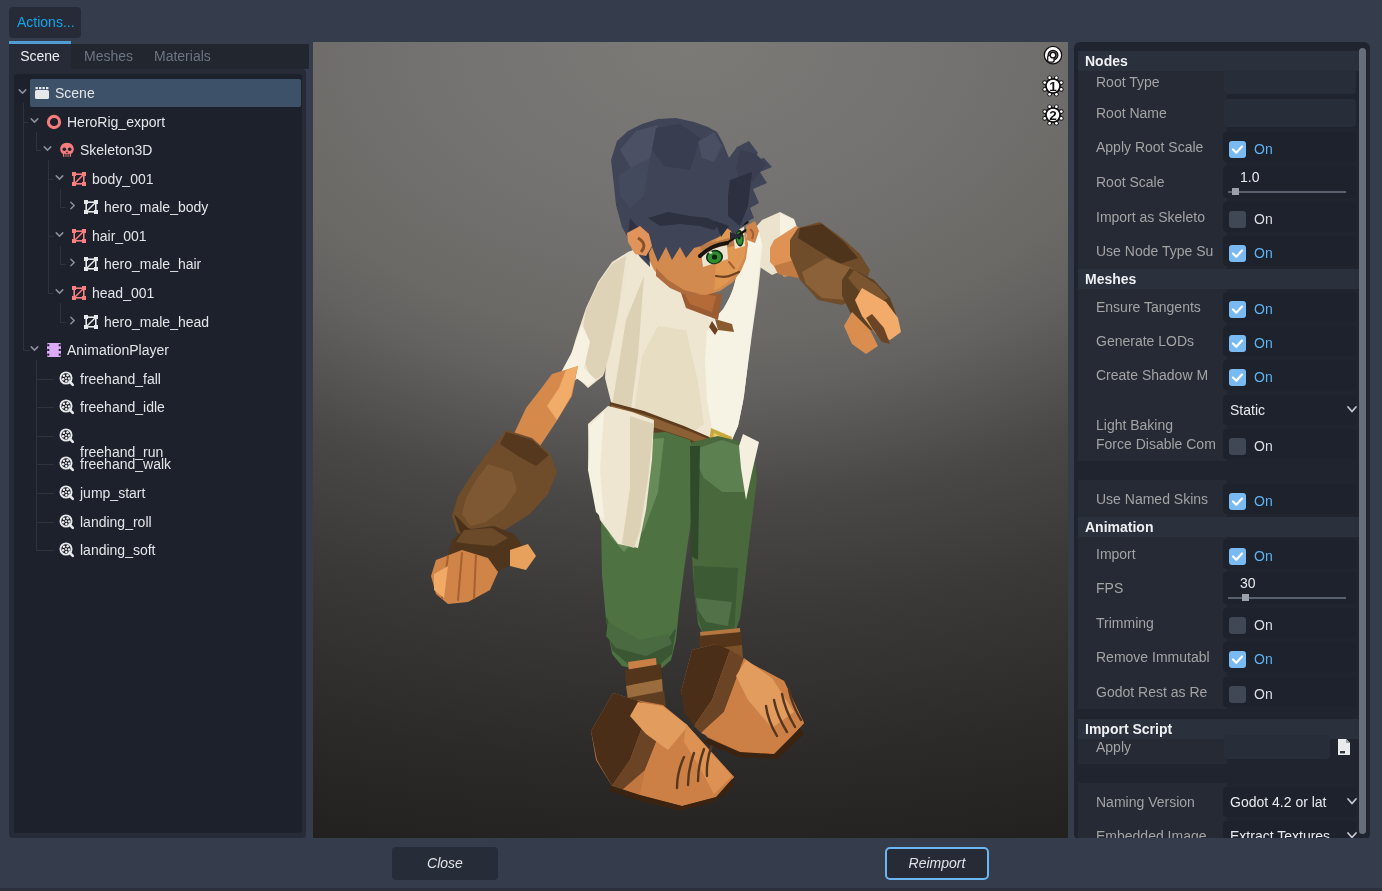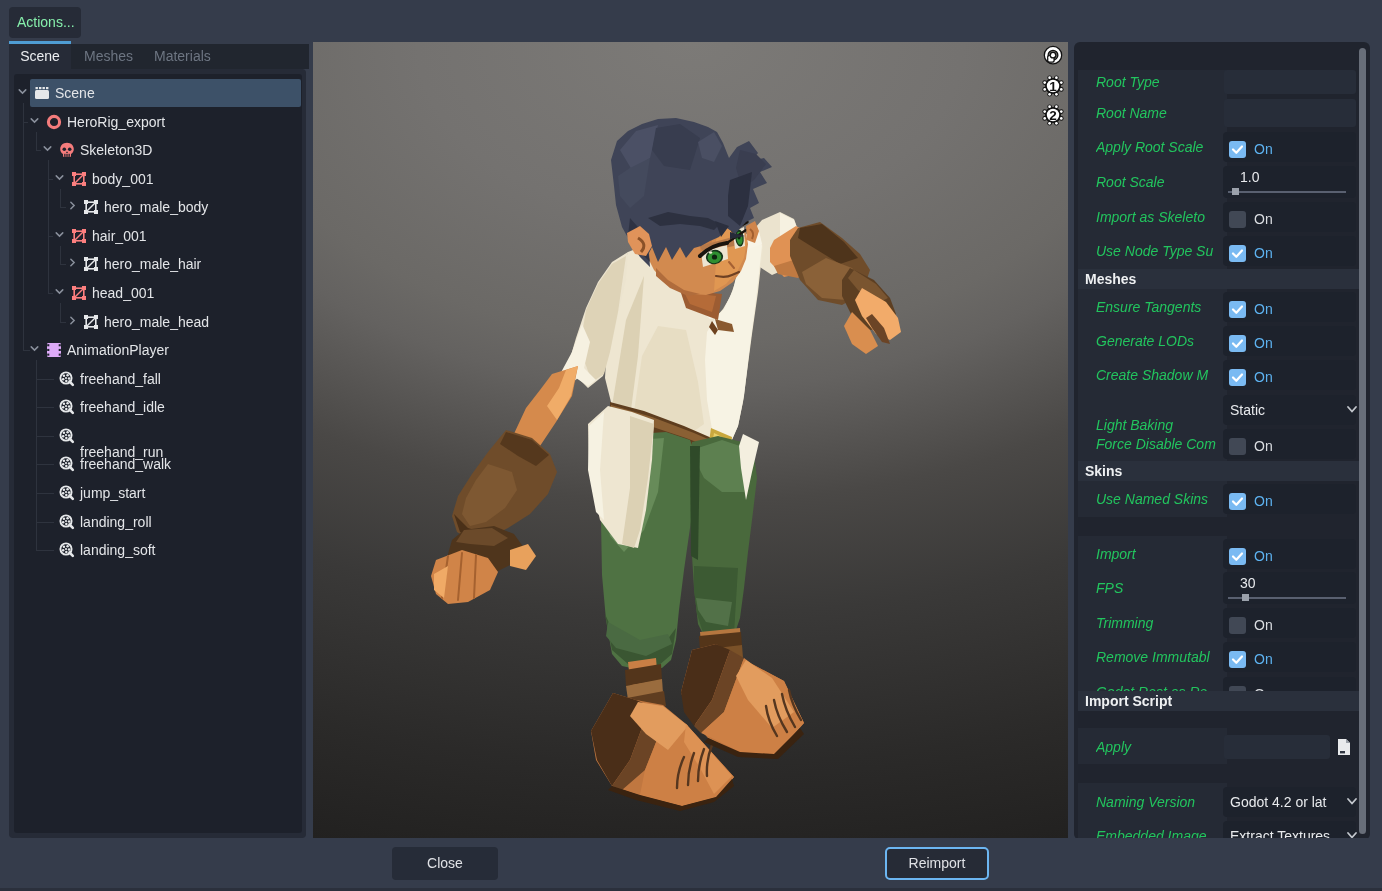--- a/index.html
+++ b/index.html
@@ -1,48 +1,48 @@
 <!DOCTYPE html>
 <html><head>
 <meta charset="utf-8">
 <style>
 * { margin:0; padding:0; box-sizing:border-box; }
 html,body { width:1382px; height:891px; overflow:hidden; background:#353c4b;
   font-family:"Liberation Sans", sans-serif; }
 .abs { position:absolute; }
 #root { position:relative; width:1382px; height:891px; }
 #actions { left:9px; top:7px; width:72px; height:31px; background:#262b37;
-  border-radius:4px; color:#86efac; font-size:14px; line-height:31px; padding-left:8px; }
+  border-radius:4px; color:#0ea5e9; font-size:14px; line-height:31px; padding-left:8px; }
 #tabstrip { left:9px; top:44px; width:300px; height:25px; background:#21262f; }
 #tab-blue { left:9px; top:41px; width:62px; height:3px; background:#4f9dd4; }
 #tab-scene { left:9px; top:44px; width:62px; height:25px; background:#262b37;
   color:#eceef1; font-size:14px; text-align:center; line-height:24px; }
 .tab-inactive { top:44px; height:25px; color:#6d7582; font-size:14px; line-height:24px; }
 #leftpanel { left:9px; top:69px; width:297px; height:769px; background:#262b37; border-radius:0 4px 4px 4px; }
 #tree { left:14px; top:74px; width:288px; height:759px; background:#1d212b; border-radius:3px; }
 #treerows { position:absolute; left:0; top:0; }
 .trow { position:absolute; height:28px; line-height:28px; font-size:14px; color:#e3e5e8; white-space:nowrap; }
 .guide { position:absolute; background:#2e333e; }
 #viewport { left:313px; top:42px; width:755px; height:796px;
   background: radial-gradient(190% 118% at 50% 0%, #7c7a77 0%, #747270 19%, #6b6966 32%, #646260 37%, #4a4846 49%, #3a3938 61%, #2b2a29 77%, #21201f 90%, #1d1c1c 100%); }
 #inspector { left:1074px; top:42px; width:296px; height:798px; background:#20242e; border-radius:6px; overflow:hidden; }
 .cat { position:absolute; left:4px; width:284px; height:20px; background:#2a303c;
   color:#eef0f2; font-size:14px; font-weight:bold; line-height:20px; padding-left:7px; }
 .labelcol { position:absolute; left:4px; width:149px; background:#252a35; }
-.plabel { position:absolute; left:22px; width:128px; color:#22c55e; font-size:14px; height:34px; line-height:34px; white-space:nowrap; overflow:hidden;font-style:italic; }
+.plabel { position:absolute; left:22px; width:128px; color:#a3a3a3; font-size:14px; height:34px; line-height:34px; white-space:nowrap; overflow:hidden; }
 .vbox { position:absolute; left:150px; width:132px; background:#272d39; border-radius:3px; }
 .cbox { position:absolute; width:17px; height:17px; border-radius:3px; }
 .cbox.on { background:#7abaf2; }
 .cbox.off { background:#414855; }
 .onlabel { position:absolute; font-size:14px; }
 #scrollbar { left:1359px; top:48px; width:7px; height:786px; background:#686e79; border-radius:3.5px; }
 #bottombar { left:0px; top:838px; width:1382px; height:53px; background:#353c4b; }
 #bottomline { left:0px; top:888px; width:1382px; height:3px; background:#2b303c; }
 .bbtn { position:absolute; top:847px; height:33px; background:#262c38; border-radius:4px;
-  color:#e0e2e6; font-size:14px; text-align:center; line-height:31px; }
+  color:#e0e2e6; font-size:14px; text-align:center; line-height:31px;font-style:italic; }
 #btn-close { left:392px; width:106px; line-height:33px; }
 #btn-reimport { left:885px; width:104px; border:2px solid #6cb6f2; border-radius:5px; line-height:29px; background:#262b36; }
 </style>
 </head>
 <body>
 <div id="root">
   <div class="abs" id="tabstrip"></div>
   <div class="abs" id="actions">Actions...</div>
   <div class="abs" id="tab-blue"></div>
   <div class="abs" id="tab-scene">Scene</div>
@@ -453,20 +453,21 @@
 </svg>
   </div>
 
   <div class="abs" id="inspector">
 <div class="labelcol" style="top:28px;height:199px"></div>
 <div class="labelcol" style="top:246px;height:173px"></div>
 <div class="labelcol" style="top:438px;height:37px"></div>
 <div class="labelcol" style="top:494px;height:173px"></div>
 <div class="labelcol" style="top:686px;height:36px"></div>
 <div class="labelcol" style="top:741px;height:58px"></div>
+<div class="cat" style="top:9px">Nodes</div>
 <div class="plabel" style="top:23px">Root Type</div>
 <div class="vbox" style="top:28px;height:24px"></div>
 <div class="plabel" style="top:54px">Root Name</div>
 <div class="vbox" style="top:57px;height:28px"></div>
 <div class="plabel" style="top:88px">Apply Root Scale</div>
 <div class="abs" style="left:149px;top:90px;width:133px;height:30px;background:#1d222c;border-radius:4px"></div>
 <div class="cbox on" style="left:155px;top:99px"></div>
 <svg class="abs" style="left:155px;top:99px" width="17" height="17" viewBox="0 0 17 17">
         <path d="M4 8.5 L7.3 11.8 L13 5.5" stroke="#ffffff" stroke-width="2.2" fill="none" stroke-linecap="round" stroke-linejoin="round"></path>
       </svg>
@@ -512,28 +513,28 @@
 <div class="plabel" style="top:366px">Light Baking</div>
 <div class="abs" style="left:149px;top:353px;width:133px;height:30px;background:#1d222c;border-radius:4px"></div>
 <div class="abs" style="left:156px;top:358px;width:116px;height:20px;color:#e8eaed;font-size:14px;line-height:20px;white-space:nowrap;overflow:hidden">Static</div>
 <svg class="abs" style="left:272px;top:363px" width="12" height="9" viewBox="0 0 12 9">
         <path d="M2 2 L6 6.5 L10 2" stroke="#c3c7cd" stroke-width="1.8" fill="none" stroke-linecap="round"></path>
       </svg>
 <div class="plabel" style="top:385px">Force Disable Com</div>
 <div class="abs" style="left:149px;top:387px;width:133px;height:30px;background:#1d222c;border-radius:4px"></div>
 <div class="cbox off" style="left:155px;top:396px"></div>
 <div class="onlabel" style="left:180px;top:396px;color:#dadde1;line-height:17px">On</div>
-<div class="cat" style="top:419px">Skins</div>
 <div class="plabel" style="top:440px">Use Named Skins</div>
 <div class="abs" style="left:149px;top:442px;width:133px;height:30px;background:#1d222c;border-radius:4px"></div>
 <div class="cbox on" style="left:155px;top:451px"></div>
 <svg class="abs" style="left:155px;top:451px" width="17" height="17" viewBox="0 0 17 17">
         <path d="M4 8.5 L7.3 11.8 L13 5.5" stroke="#ffffff" stroke-width="2.2" fill="none" stroke-linecap="round" stroke-linejoin="round"></path>
       </svg>
 <div class="onlabel" style="left:180px;top:451px;color:#5db2f0;line-height:17px">On</div>
+<div class="cat" style="top:475px">Animation</div>
 <div class="plabel" style="top:495px">Import</div>
 <div class="abs" style="left:149px;top:497px;width:133px;height:30px;background:#1d222c;border-radius:4px"></div>
 <div class="cbox on" style="left:155px;top:506px"></div>
 <svg class="abs" style="left:155px;top:506px" width="17" height="17" viewBox="0 0 17 17">
         <path d="M4 8.5 L7.3 11.8 L13 5.5" stroke="#ffffff" stroke-width="2.2" fill="none" stroke-linecap="round" stroke-linejoin="round"></path>
       </svg>
 <div class="onlabel" style="left:180px;top:506px;color:#5db2f0;line-height:17px">On</div>
 <div class="plabel" style="top:529px">FPS</div>
 <div class="abs" style="left:149px;top:530px;width:133px;height:32px;background:#1d222c;border-radius:4px"></div>
 <div class="abs" style="left:166px;top:529px;width:110px;height:24px;color:#e8eaed;font-size:14px;line-height:24px">30</div>
@@ -547,21 +548,21 @@
 <div class="abs" style="left:149px;top:600px;width:133px;height:30px;background:#1d222c;border-radius:4px"></div>
 <div class="cbox on" style="left:155px;top:609px"></div>
 <svg class="abs" style="left:155px;top:609px" width="17" height="17" viewBox="0 0 17 17">
         <path d="M4 8.5 L7.3 11.8 L13 5.5" stroke="#ffffff" stroke-width="2.2" fill="none" stroke-linecap="round" stroke-linejoin="round"></path>
       </svg>
 <div class="onlabel" style="left:180px;top:609px;color:#5db2f0;line-height:17px">On</div>
 <div class="plabel" style="top:633px">Godot Rest as Re</div>
 <div class="abs" style="left:149px;top:635px;width:133px;height:30px;background:#1d222c;border-radius:4px"></div>
 <div class="cbox off" style="left:155px;top:644px"></div>
 <div class="onlabel" style="left:180px;top:644px;color:#dadde1;line-height:17px">On</div>
-<div class="cat" style="top:649px">Import Script</div>
+<div class="cat" style="top:677px">Import Script</div>
 <div class="plabel" style="top:688px">Apply</div>
 <div class="vbox" style="top:693px;height:24px;width:106px"></div>
 <svg class="abs" style="left:262px;top:696px" width="16" height="18" viewBox="0 0 16 18">
         <path d="M2 1 L10 1 L14 5 L14 17 L2 17 Z" fill="#e8eaec"></path>
         <path d="M10 1 L10 5 L14 5 Z" fill="#9aa0a8"></path>
         <rect x="4" y="13" width="5" height="2.4" fill="#303642"></rect>
       </svg>
 <div class="plabel" style="top:743px">Naming Version</div>
 <div class="abs" style="left:149px;top:745px;width:133px;height:30px;background:#1d222c;border-radius:4px"></div>
 <div class="abs" style="left:156px;top:750px;width:116px;height:20px;color:#e8eaed;font-size:14px;line-height:20px;white-space:nowrap;overflow:hidden">Godot 4.2 or lat</div>

